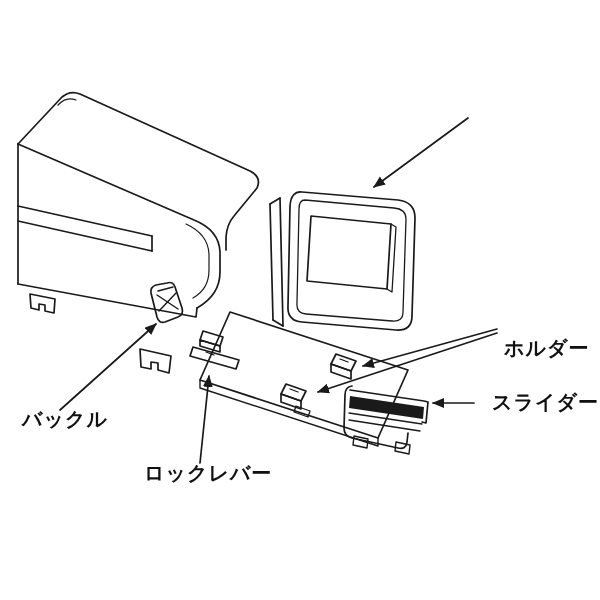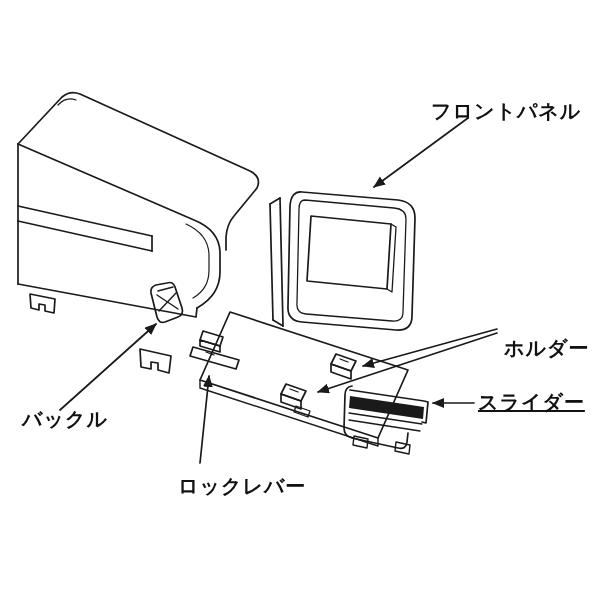--- a/index.html
+++ b/index.html
@@ -131,23 +131,22 @@
         <path d="M497 329 L363 366" marker-end="url(#ah)"></path>
         <path d="M497 333 L318 392" marker-end="url(#ah)"></path>
         <path d="M474 403 L433 403" marker-end="url(#ah)"></path>
         <path d="M60 410 L156 324" marker-end="url(#ah)"></path>
         <path d="M200 463 L209 376" marker-end="url(#ah)"></path>
       </g>
 
     </g>
   </svg>
 
-  <div class="label" style="left:431px; top:100px;">フロントパネル</div>
 
   <div class="label" style="left:504px; top:311px;margin-top:26px;">ホルダー</div>
 
-  <div class="label" style="left:478px; top:391px;text-decoration:underline;">スライダー</div>
+  <div class="label" style="left:492px; top:391px;">スライダー</div>
 
   <div class="label" style="left:22px; top:408px;">バックル</div>
 
-  <div class="label" style="left:144px; top:475px;margin-left:34px;">ロックレバー</div>
+  <div class="label" style="left:144px; top:462px;">ロックレバー</div>
 
 </div>
 
 </body></html>

